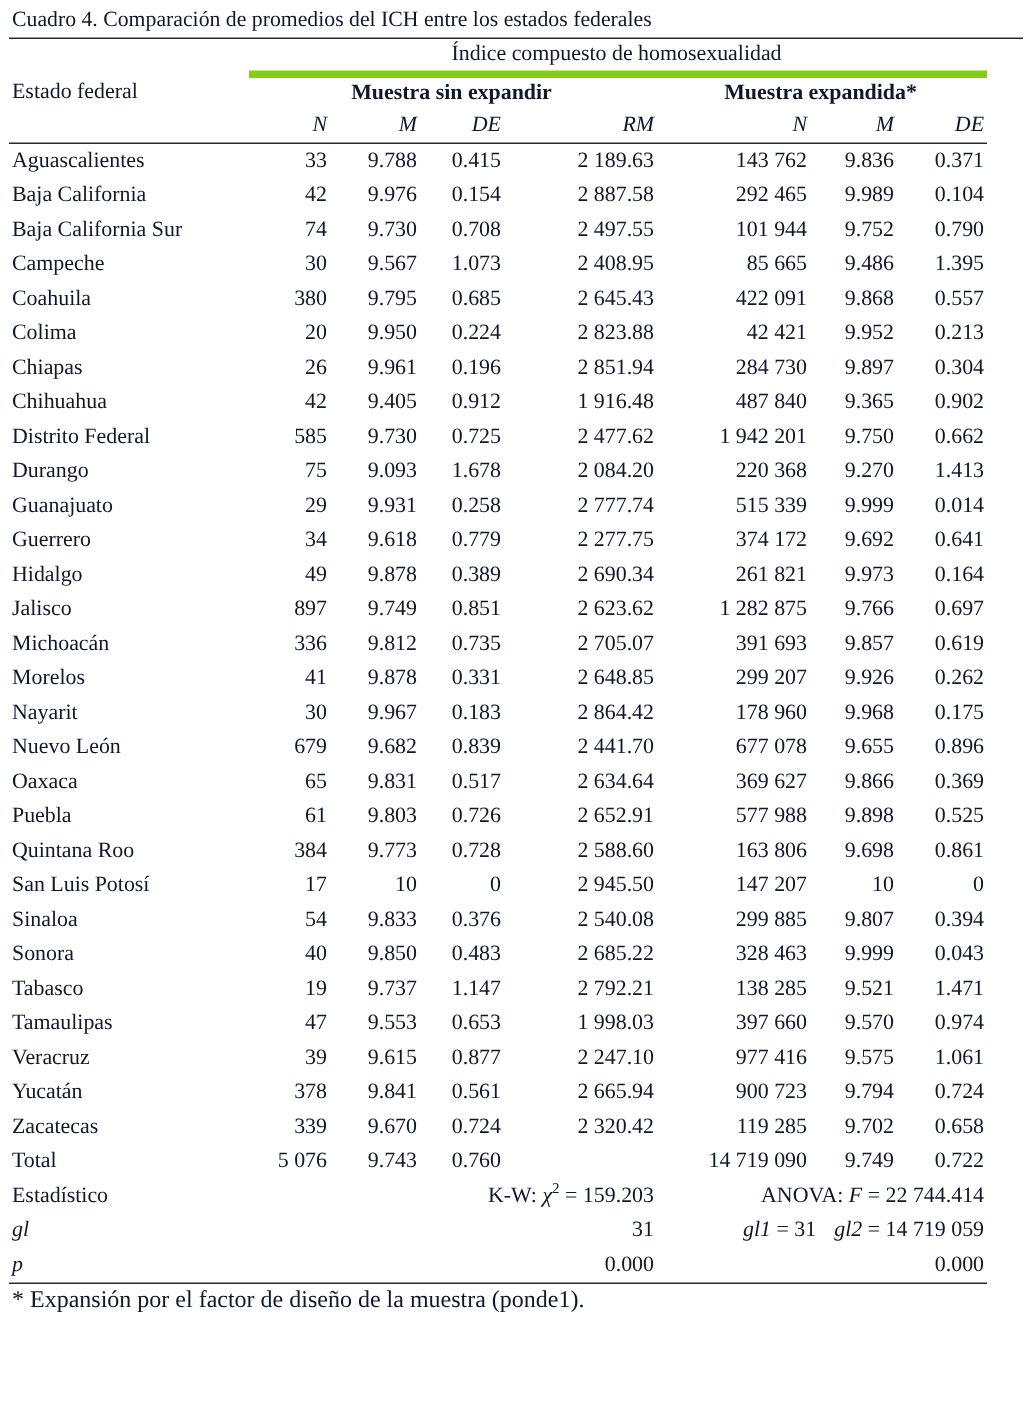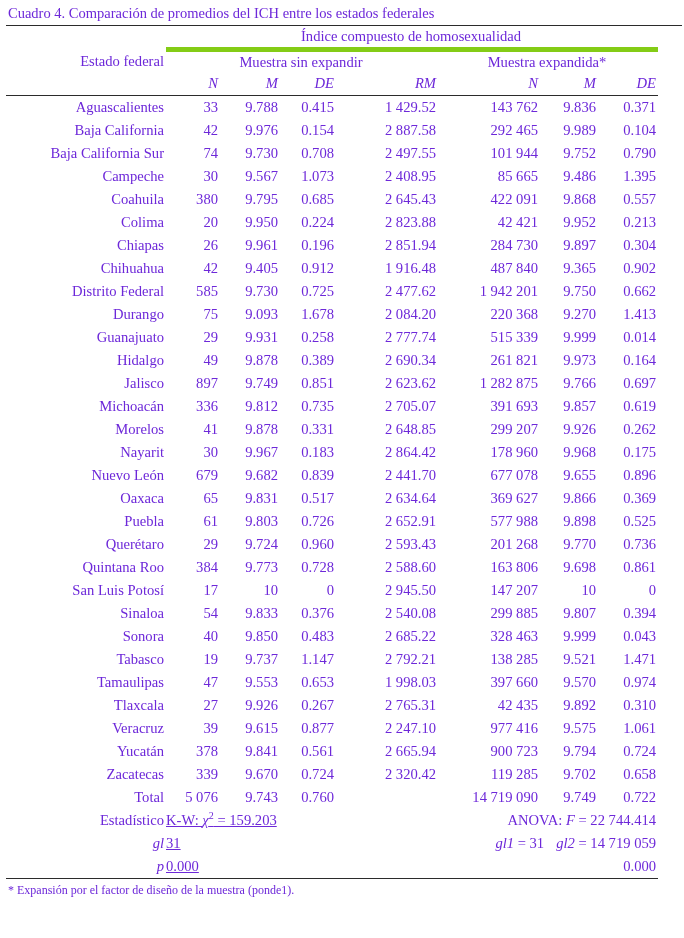--- a/index.html
+++ b/index.html
@@ -1,35 +1,35 @@
 <!DOCTYPE html>
 <html><head>
 <meta charset="utf-8">
 <style>
   html,body{margin:0;padding:0;background:#ffffff;}
   .page{
     width:684px;height:938px;box-sizing:border-box;
     padding:4px 0 0 6px;overflow:hidden;background:#ffffff;
-    font-family:"Liberation Serif","DejaVu Serif",serif;color:#6d28d9;
+    font-family:"Liberation Serif","DejaVu Serif",serif;color:#0f172a;
   }
   .title{font-size:14.5px;line-height:16px;padding:1px 0 4px 2px;border-bottom:1px solid #2b2b2b;width:674px;}
   table{border-collapse:collapse;table-layout:fixed;width:652px;}
   td{font-size:14.6px;line-height:16px;padding:3px 2px 4px 0;overflow:hidden;white-space:nowrap;}
   thead td{padding:2px 2px 3px 0;}
   .span-head{text-align:center;border-bottom:5px solid #84cc16;}
-  .group{text-align:center;}
+  .group{text-align:center;font-weight:bold;}
   .letters td{border-bottom:1px solid #2b2b2b;padding-bottom:4px;}
   .num{text-align:right;}
-  .estado{text-align:right;padding-left:2px;}
-  .stats-left{text-align:left;text-decoration:underline;}
+  .estado{text-align:left;padding-left:2px;}
+  .stats-left{text-align:right;}
   .stats-right{text-align:right;}
   .last td{border-bottom:1px solid #2b2b2b;}
   sup{font-size:10px;line-height:0;}
   .gap{margin-left:12px;text-align:center;}
-  .footnote{font-size:12px;line-height:14px;padding:4px 0 0 2px;}
+  .footnote{font-size:16px;line-height:14px;padding:4px 0 0 2px;}
   i{font-style:italic;}
 </style>
 </head>
 <body>
 
 <div class="page">
 
   <div class="title">Cuadro 4. Comparación de promedios del ICH entre los estados federales</div>
 
   <table>
@@ -64,21 +64,21 @@
         <td class="num"><i>DE</i></td>
       </tr>
     </thead>
 
     <tbody>
         <tr>
           <td class="estado">Aguascalientes</td>
           <td class="num">33</td>
           <td class="num">9.788</td>
           <td class="num">0.415</td>
-          <td class="num">1 429.52</td>
+          <td class="num">2 189.63</td>
           <td class="num">143 762</td>
           <td class="num">9.836</td>
           <td class="num">0.371</td>
         </tr>
         <tr>
           <td class="estado">Baja California</td>
           <td class="num">42</td>
           <td class="num">9.976</td>
           <td class="num">0.154</td>
           <td class="num">2 887.58</td>
@@ -170,20 +170,30 @@
           <td class="estado">Guanajuato</td>
           <td class="num">29</td>
           <td class="num">9.931</td>
           <td class="num">0.258</td>
           <td class="num">2 777.74</td>
           <td class="num">515 339</td>
           <td class="num">9.999</td>
           <td class="num">0.014</td>
         </tr>
         <tr>
+          <td class="estado">Guerrero</td>
+          <td class="num">34</td>
+          <td class="num">9.618</td>
+          <td class="num">0.779</td>
+          <td class="num">2 277.75</td>
+          <td class="num">374 172</td>
+          <td class="num">9.692</td>
+          <td class="num">0.641</td>
+        </tr>
+        <tr>
           <td class="estado">Hidalgo</td>
           <td class="num">49</td>
           <td class="num">9.878</td>
           <td class="num">0.389</td>
           <td class="num">2 690.34</td>
           <td class="num">261 821</td>
           <td class="num">9.973</td>
           <td class="num">0.164</td>
         </tr>
         <tr>
@@ -250,30 +260,20 @@
           <td class="estado">Puebla</td>
           <td class="num">61</td>
           <td class="num">9.803</td>
           <td class="num">0.726</td>
           <td class="num">2 652.91</td>
           <td class="num">577 988</td>
           <td class="num">9.898</td>
           <td class="num">0.525</td>
         </tr>
         <tr>
-          <td class="estado">Querétaro</td>
-          <td class="num">29</td>
-          <td class="num">9.724</td>
-          <td class="num">0.960</td>
-          <td class="num">2 593.43</td>
-          <td class="num">201 268</td>
-          <td class="num">9.770</td>
-          <td class="num">0.736</td>
-        </tr>
-        <tr>
           <td class="estado">Quintana Roo</td>
           <td class="num">384</td>
           <td class="num">9.773</td>
           <td class="num">0.728</td>
           <td class="num">2 588.60</td>
           <td class="num">163 806</td>
           <td class="num">9.698</td>
           <td class="num">0.861</td>
         </tr>
         <tr>
@@ -320,30 +320,20 @@
           <td class="estado">Tamaulipas</td>
           <td class="num">47</td>
           <td class="num">9.553</td>
           <td class="num">0.653</td>
           <td class="num">1 998.03</td>
           <td class="num">397 660</td>
           <td class="num">9.570</td>
           <td class="num">0.974</td>
         </tr>
         <tr>
-          <td class="estado">Tlaxcala</td>
-          <td class="num">27</td>
-          <td class="num">9.926</td>
-          <td class="num">0.267</td>
-          <td class="num">2 765.31</td>
-          <td class="num">42 435</td>
-          <td class="num">9.892</td>
-          <td class="num">0.310</td>
-        </tr>
-        <tr>
           <td class="estado">Veracruz</td>
           <td class="num">39</td>
           <td class="num">9.615</td>
           <td class="num">0.877</td>
           <td class="num">2 247.10</td>
           <td class="num">977 416</td>
           <td class="num">9.575</td>
           <td class="num">1.061</td>
         </tr>
         <tr>

